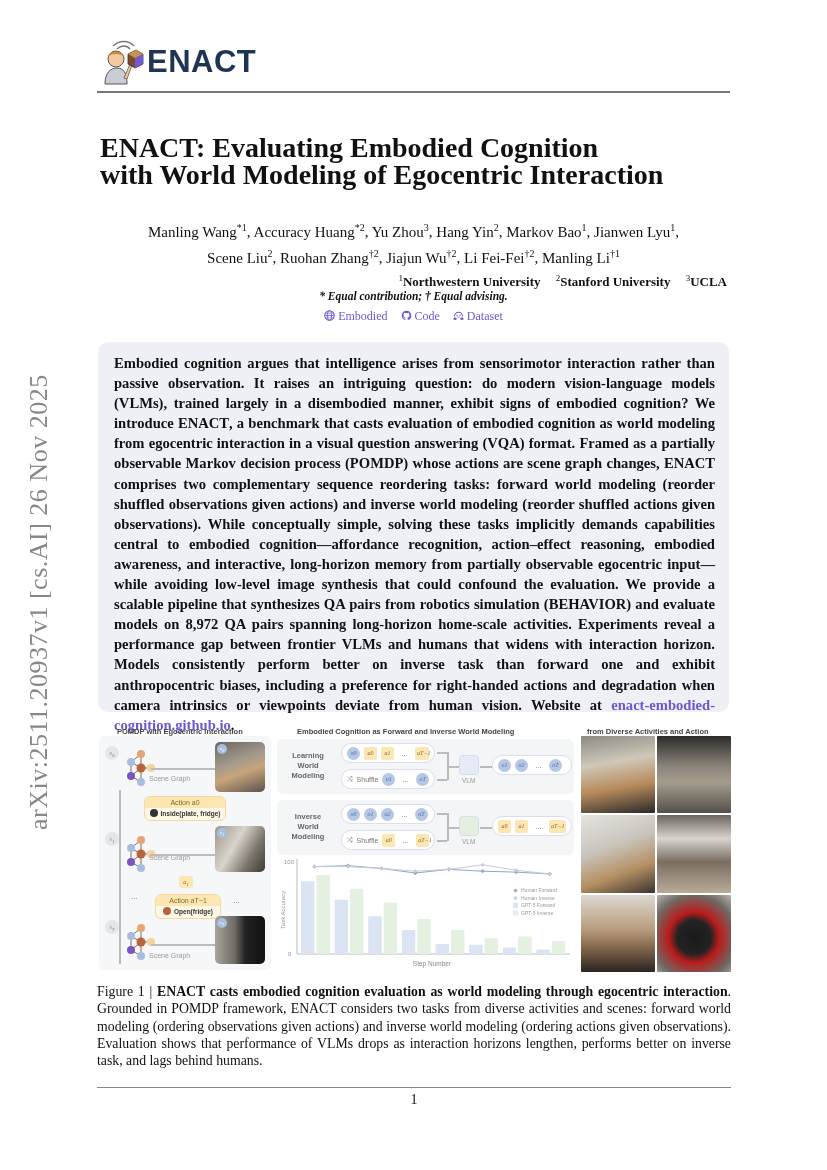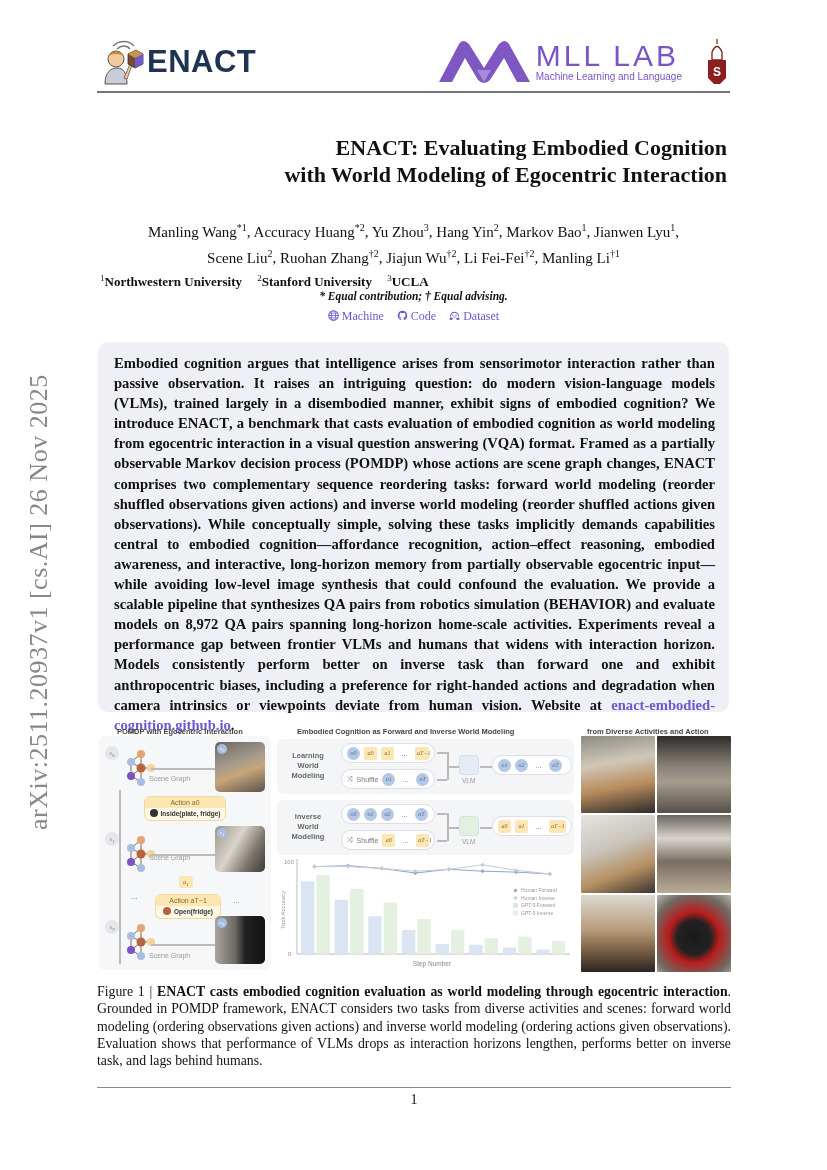--- a/index.html
+++ b/index.html
@@ -11,24 +11,24 @@
   .logo-left .figure { width: 48px; height: 48px; position: relative; }
   .logo-left .word { font-family: "Liberation Sans", "DejaVu Sans", sans-serif; font-weight: 700; font-size: 31px; color: #1f3452; margin-left: 2px; letter-spacing: 0.5px; }
   .logo-right { position: absolute; right: 0; top: 4px; display: flex; align-items: center; }
   .mll-mark { width: 95px; height: 44px; }
   .mll-text { margin-left: 4px; display: flex; flex-direction: column; color: #7b55c4; }
   .mll-text .big { font-family: "Liberation Sans", "DejaVu Sans", sans-serif; font-size: 30px; letter-spacing: 3px; line-height: 30px; font-weight: 400; }
   .mll-text .small { font-family: "Liberation Sans", "DejaVu Sans", sans-serif; font-size: 10px; line-height: 12px; }
   .tower { width: 26px; height: 48px; margin-left: 22px; }
   .header-rule { position: absolute; left: 97px; top: 91px; width: 633px; height: 2px; background: #777; }
 
-  .title { position: absolute; left: 100px; top: 134px; width: 627px; text-align: right; font-weight: 700; font-size: 22px; line-height: 27px; color: #111; }
+  .title { position: absolute; left: 100px; top: 134px; width: 627px; text-align: left; font-weight: 700; font-size: 28px; line-height: 27px; color: #111; }
   .authors { position: absolute; left: 100px; top: 217px; width: 627px; text-align: center; font-size: 15px; line-height: 22px; }
   .authors sup { font-size: 10px; }
-  .affil { position: absolute; left: 100px; top: 270px; width: 627px; text-align: left; font-size: 13px; font-weight: 700; line-height: 17px; }
+  .affil { position: absolute; left: 100px; top: 270px; width: 627px; text-align: right; font-size: 13px; font-weight: 700; line-height: 17px; }
   .affil sup { font-size: 9px; font-weight: 400; }
   .affil .sp { display: inline-block; width: 12px; }
   .equal { position: absolute; left: 100px; top: 288px; width: 627px; text-align: center; font-size: 11.5px; font-style: italic; font-weight: 700; line-height: 16px; }
   .links { position: absolute; left: 100px; top: 307px; width: 627px; text-align: center; font-size: 12px; color: #6a5acd; line-height: 18px; }
   .links span.link { margin: 0 5px; }
   .links .ic { display: inline-block; width: 11px; height: 11px; vertical-align: -1px; margin-right: 3px; }
 
   .arxiv { position: absolute; left: 18px; top: 830px; width: 490px; height: 42px; transform-origin: 0 0; transform: rotate(-90deg); font-size: 26px; color: #888; line-height: 42px; white-space: nowrap; letter-spacing: 0.5px; }
 
   .abstract { position: absolute; left: 98px; top: 342px; width: 631px; height: 370px; background: #eef0f6; border-radius: 10px; padding: 11px 14px 0 16px; }
@@ -88,36 +88,20 @@
         <path d="M27 40 L33 26 L35 27 L30 41Z" fill="#f2c9a0" stroke="#555" stroke-width="0.8"></path>
         <path d="M16 8 C22 2 32 2 37 8" fill="none" stroke="#777" stroke-width="1.3"></path>
         <path d="M20 11 C24 7 30 7 33 11" fill="none" stroke="#777" stroke-width="1.3"></path>
         <polygon points="31,16 39,12 46,16 46,26 38,30 31,26" fill="#7c4a2c" stroke="#333" stroke-width="0.8"></polygon>
         <polygon points="38,20 46,16 46,26 38,30" fill="#6e5bd0"></polygon>
         <polygon points="31,16 39,12 46,16 38,20" fill="#c8934e"></polygon>
       </svg>
     </div>
     <div class="word">ENACT</div>
   </div>
-  <div class="logo-right">
-    <svg class="mll-mark" viewBox="0 0 95 44">
-      <path d="M2 42 L22 4 Q26 -2 32 4 L47 28 L62 4 Q68 -2 72 4 L93 42 L80 42 L67 18 L53 40 Q47 46 41 40 L28 18 L15 42 Z" fill="#7e57c2"></path>
-      <path d="M40 30 L47 42 L54 30" fill="#a78bda"></path>
-    </svg>
-    <div class="mll-text">
-      <span class="big">MLL LAB</span>
-      <span class="small">Machine Learning and Language</span>
-    </div>
-    <svg class="tower" viewBox="0 0 26 48">
-      <path d="M13 1 L13 6" stroke="#7a1c1c" stroke-width="1.2"></path>
-      <path d="M8 14 Q13 3 18 14 L18 22 L8 22Z" fill="none" stroke="#7a1c1c" stroke-width="1.3"></path>
-      <path d="M4 22 L22 22 L22 40 L16 46 L10 46 L4 40Z" fill="#8b1e1e"></path>
-      <text x="13" y="38" font-size="12" fill="#fff" text-anchor="middle" font-family="Liberation Sans, sans-serif" font-weight="700">S</text>
-    </svg>
-  </div>
 </div>
 <div class="header-rule"></div>
 
 <div class="arxiv">arXiv:2511.20937v1  [cs.AI]  26 Nov 2025</div>
 
 <div class="title">
   <div>ENACT: Evaluating Embodied Cognition</div>
   <div>with World Modeling of Egocentric Interaction</div>
 </div>
 
@@ -147,21 +131,21 @@
 <div class="equal">* Equal contribution; † Equal advising.</div>
 
 <div class="links">
   <span class="link">
     <svg class="ic" viewBox="0 0 12 12">
         <circle cx="6" cy="6" r="5.2" fill="none" stroke="#6a5acd" stroke-width="1.1"></circle>
         <ellipse cx="6" cy="6" rx="2.2" ry="5.2" fill="none" stroke="#6a5acd" stroke-width="0.9"></ellipse>
         <line x1="0.8" y1="6" x2="11.2" y2="6" stroke="#6a5acd" stroke-width="0.9"></line>
         <line x1="1.6" y1="3.5" x2="10.4" y2="3.5" stroke="#6a5acd" stroke-width="0.7"></line>
         <line x1="1.6" y1="8.5" x2="10.4" y2="8.5" stroke="#6a5acd" stroke-width="0.7"></line>
-      </svg><span>Machine</span>
+      </svg><span>Embodied</span>
   </span>
   <span class="link">
     <svg class="ic" viewBox="0 0 12 12">
         <path d="M6 0.8 A5.2 5.2 0 0 0 4.3 10.9 C4.6 11 4.7 10.8 4.7 10.6 L4.7 9.7 C3.2 10 2.9 9 2.9 9 C2.6 8.4 2.3 8.2 2.3 8.2 C1.8 7.9 2.3 7.9 2.3 7.9 C2.9 8 3.2 8.5 3.2 8.5 C3.7 9.4 4.5 9.1 4.7 8.9 C4.8 8.6 4.9 8.4 5.1 8.3 C3.9 8.2 2.7 7.7 2.7 5.7 C2.7 5.1 2.9 4.7 3.2 4.3 C3.1 4.2 3 3.7 3.3 3 C3.3 3 3.8 2.9 4.7 3.5 A5 5 0 0 1 7.3 3.5 C8.2 2.9 8.7 3 8.7 3 C9 3.7 8.9 4.2 8.8 4.3 C9.1 4.7 9.3 5.1 9.3 5.7 C9.3 7.7 8.1 8.2 6.9 8.3 C7.1 8.5 7.3 8.8 7.3 9.3 L7.3 10.6 C7.3 10.8 7.4 11 7.7 10.9 A5.2 5.2 0 0 0 6 0.8Z" fill="#6a5acd"></path>
       </svg><span>Code</span>
   </span>
   <span class="link">
     <svg class="ic" viewBox="0 0 12 12">
         <path d="M1.5 7 A4.5 4.5 0 1 1 10.5 7" fill="none" stroke="#6a5acd" stroke-width="1.1"></path>
         <circle cx="4.3" cy="5.6" r="0.7" fill="#6a5acd"></circle>

